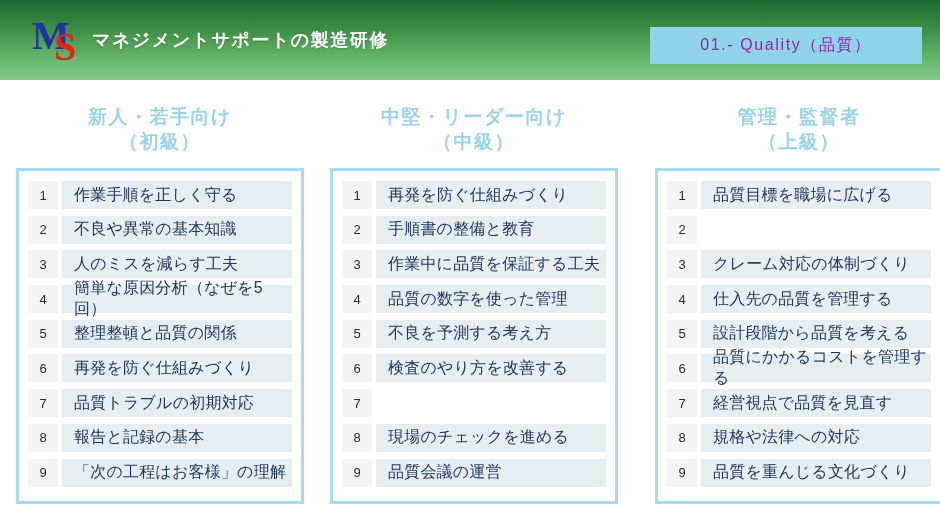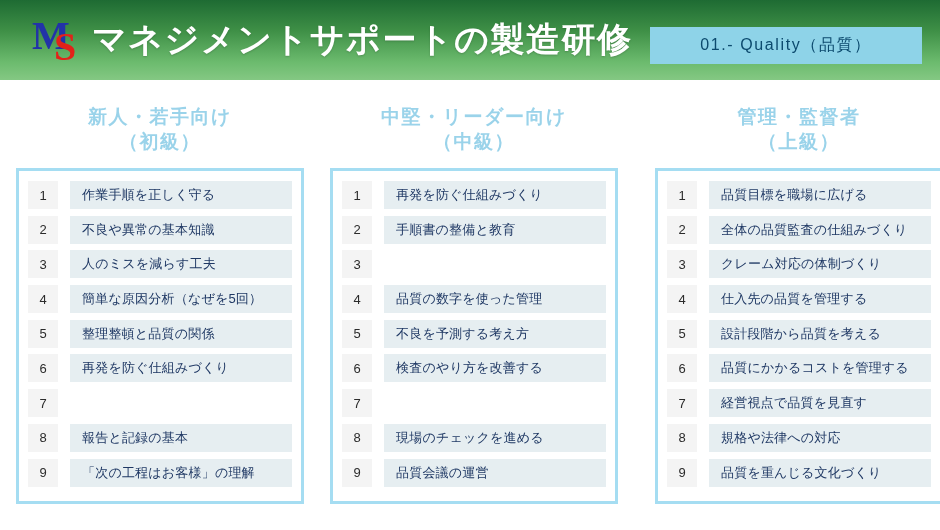--- a/index.html
+++ b/index.html
@@ -51,34 +51,34 @@
     left: 22px;
     top: 12px;
     font-family: "Liberation Serif", "DejaVu Serif", serif;
     font-weight: bold;
     font-size: 40px;
     line-height: 40px;
     color: #e32219;
   }
   .header-title {
     color: #ffffff;
-    font-size: 34px;
+    font-size: 18px;
     font-weight: bold;
     letter-spacing: 1.5px;
     white-space: nowrap;
     text-shadow: 0 1px 2px rgba(0,0,0,0.18);
   }
   .header-badge {
     position: absolute;
     left: 650px;
     top: 27px;
     width: 272px;
     height: 37px;
     background: #8ed3e8;
-    color: #0c4a6e;
+    color: #a21caf;
     font-size: 16px;
     letter-spacing: 1.6px;
     display: flex;
     align-items: center;
     justify-content: center;
     box-sizing: border-box;
   }
 
   
   .columns {
@@ -130,24 +130,24 @@
     flex: 0 0 30px;
     background: #f4f4f4;
     color: #2b2b2b;
     font-size: 13px;
     display: flex;
     align-items: center;
     justify-content: center;
   }
   .row-text {
     flex: 1 1 auto;
-    margin-left: 12px;
+    margin-left: 4px;
     background: #e6eef1;
     color: #1f3864;
-    font-size: 13px;
+    font-size: 16px;
     display: flex;
     align-items: center;
     padding-left: 12px;
     box-sizing: border-box;
     letter-spacing: 0.2px;
   }
 </style>
 </head>
 <body>
 
@@ -187,20 +187,21 @@
       <div class="row">
         <div class="row-num">5</div>
         <div class="row-text">整理整頓と品質の関係</div>
       </div>
       <div class="row">
         <div class="row-num">6</div>
         <div class="row-text">再発を防ぐ仕組みづくり</div>
       </div>
       <div class="row">
         <div class="row-num">7</div>
+        <div class="row-text">品質トラブルの初期対応</div>
       </div>
       <div class="row">
         <div class="row-num">8</div>
         <div class="row-text">報告と記録の基本</div>
       </div>
       <div class="row">
         <div class="row-num">9</div>
         <div class="row-text">「次の工程はお客様」の理解</div>
       </div>
     </div>
@@ -215,20 +216,21 @@
       <div class="row">
         <div class="row-num">1</div>
         <div class="row-text">再発を防ぐ仕組みづくり</div>
       </div>
       <div class="row">
         <div class="row-num">2</div>
         <div class="row-text">手順書の整備と教育</div>
       </div>
       <div class="row">
         <div class="row-num">3</div>
+        <div class="row-text">作業中に品質を保証する工夫</div>
       </div>
       <div class="row">
         <div class="row-num">4</div>
         <div class="row-text">品質の数字を使った管理</div>
       </div>
       <div class="row">
         <div class="row-num">5</div>
         <div class="row-text">不良を予測する考え方</div>
       </div>
       <div class="row">
@@ -254,21 +256,20 @@
       <span>管理・監督者</span>
       <span class="line2">（上級）</span>
     </div>
     <div class="card">
       <div class="row">
         <div class="row-num">1</div>
         <div class="row-text">品質目標を職場に広げる</div>
       </div>
       <div class="row">
         <div class="row-num">2</div>
-        <div class="row-text">全体の品質監査の仕組みづくり</div>
       </div>
       <div class="row">
         <div class="row-num">3</div>
         <div class="row-text">クレーム対応の体制づくり</div>
       </div>
       <div class="row">
         <div class="row-num">4</div>
         <div class="row-text">仕入先の品質を管理する</div>
       </div>
       <div class="row">

